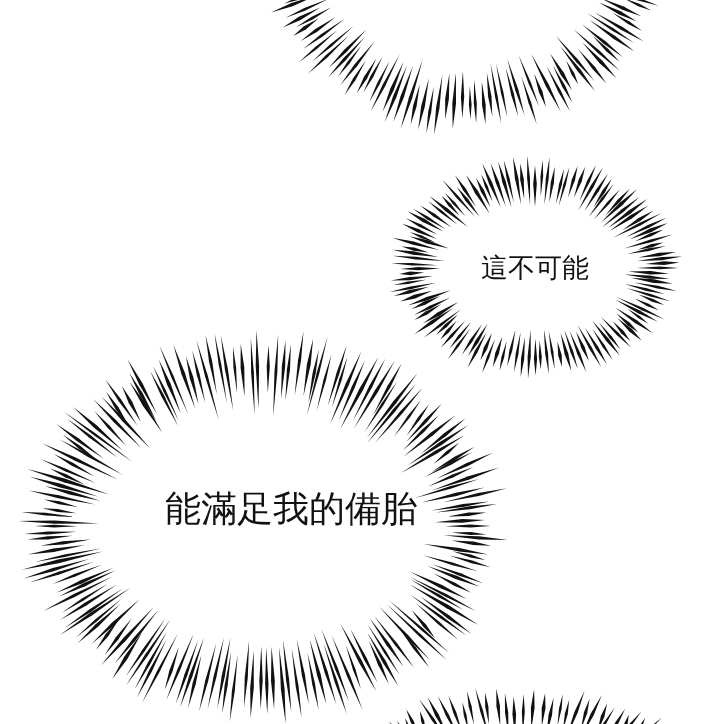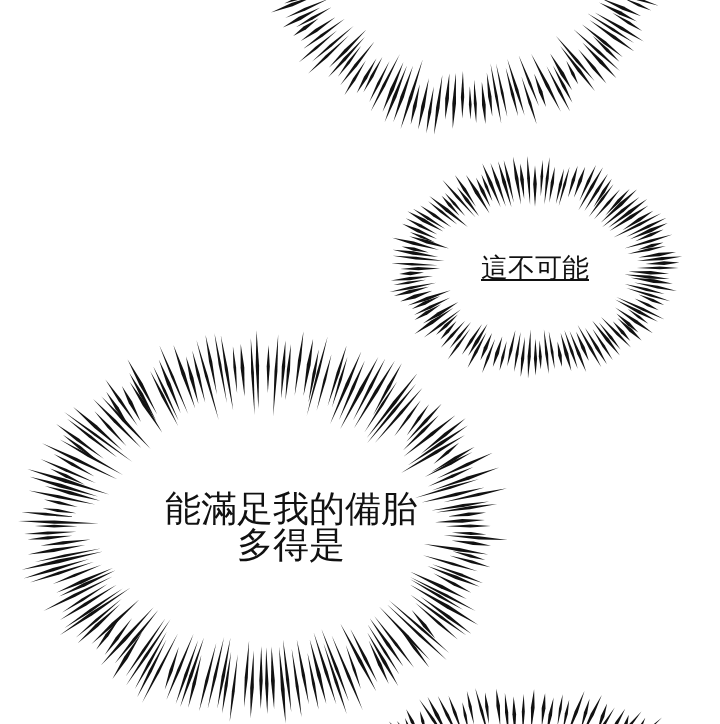--- a/index.html
+++ b/index.html
@@ -588,21 +588,20 @@
         <path d="M661.9,778.7 L688.6,772.3 L709.5,764.2 L687.6,769.1 Z" fill="#111111"></path>
         <path d="M682.1,778.9 L698.4,775.0 L710.7,768.7 L697.2,771.6 Z" fill="#111111"></path>
         <path d="M662.4,784.4 L691.7,779.9 L715.0,773.1 L691.0,776.5 Z" fill="#111111"></path>
         <path d="M669.0,787.4 L694.9,784.6 L715.6,779.3 L694.3,781.3 Z" fill="#111111"></path>
         <path d="M663.9,790.2 L692.8,788.0 L716.1,783.3 L692.4,784.8 Z" fill="#111111"></path>
         <path d="M686.4,793.2 L698.9,793.4 L708.7,790.3 L698.4,789.8 Z" fill="#111111"></path>
         <path d="M671.9,796.8 L690.9,797.4 L706.2,795.0 L690.7,794.3 Z" fill="#111111"></path>
       </g>
     </svg>
 
-  <div class="bubble-text" id="txt-middle" style="font-size: 27px; line-height: 35.1px; left: 481px; top: 250.453px; text-decoration: underline;">
+  <div class="bubble-text" id="txt-middle" style="font-size: 27px; line-height: 35.1px; left: 481px; top: 250.453px;">
     <span class="line">這不可能</span>
   </div>
 
   <div class="bubble-text" id="txt-large" style="font-size: 36px; line-height: 36.4px; left: 165px; top: 490.594px;">
     <span class="line">能滿足我的備胎</span>
-    <span class="line">多得是</span>
   </div>
 </div>
 
 </body></html>

